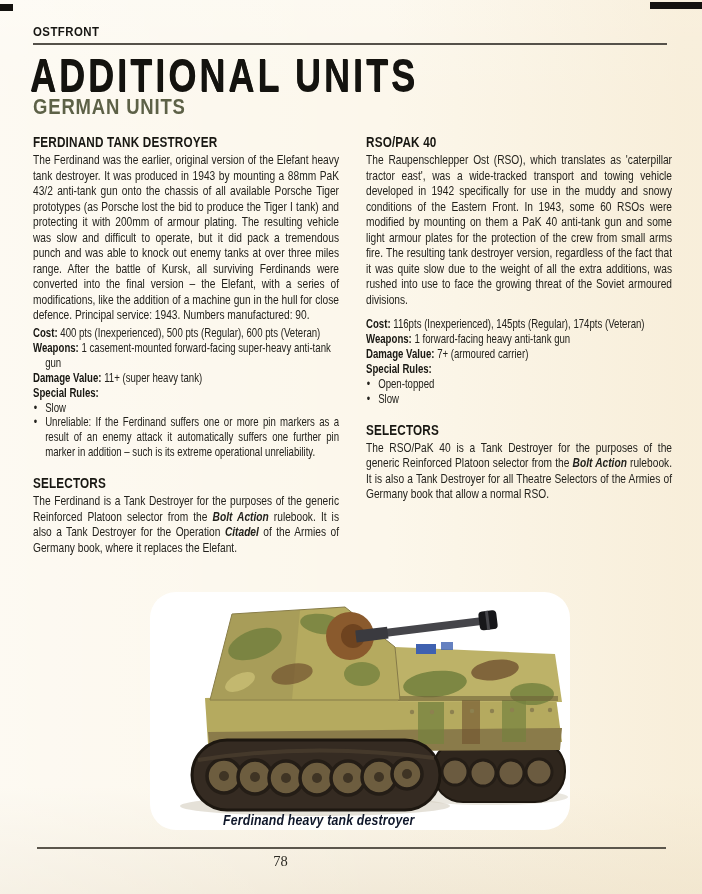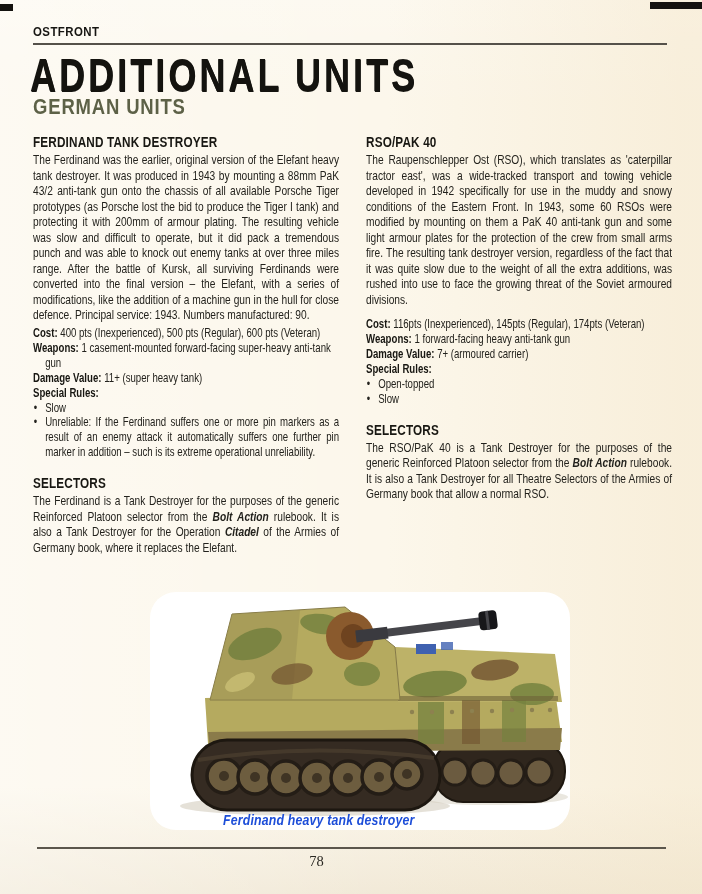--- a/index.html
+++ b/index.html
@@ -63,29 +63,29 @@
   }
   ul.rules li::before{
     content:"\2022";position:absolute;left:1px;top:0;font-size:12px;
   }
   .selectors{margin-top:15px;}
   .selectors p.body .it{font-style:italic;font-weight:700;}
 
   .figure{position:absolute;left:150px;top:592px;width:420px;height:240px;}
   .caption{
     position:absolute;left:0;top:812px;width:638px;text-align:center;
-    font-size:14px;font-weight:700;font-style:italic;color:#1d4ed8;
+    font-size:14px;font-weight:700;font-style:italic;color:#0f172a;
     letter-spacing:.2px;
   }
   .caption span{display:inline-block;transform:scaleX(.88);}
 
   .footer-rule{position:absolute;left:37px;top:847px;width:629px;height:1.5px;background:#5b564c;}
   .page-number{
     position:absolute;left:0;top:853px;width:561px;text-align:center;
-    font-family:"Liberation Serif", serif;font-size:14.5px;color:#2a2822;padding-left:36px;
+    font-family:"Liberation Serif", serif;font-size:14.5px;color:#2a2822;
   }
 </style>
 </head>
 <body>
 
 <div class="page-tint"></div>
 <div class="corner-mark left"></div>
 <div class="corner-mark right"></div>
 
 <div class="kicker">OSTFRONT</div>

